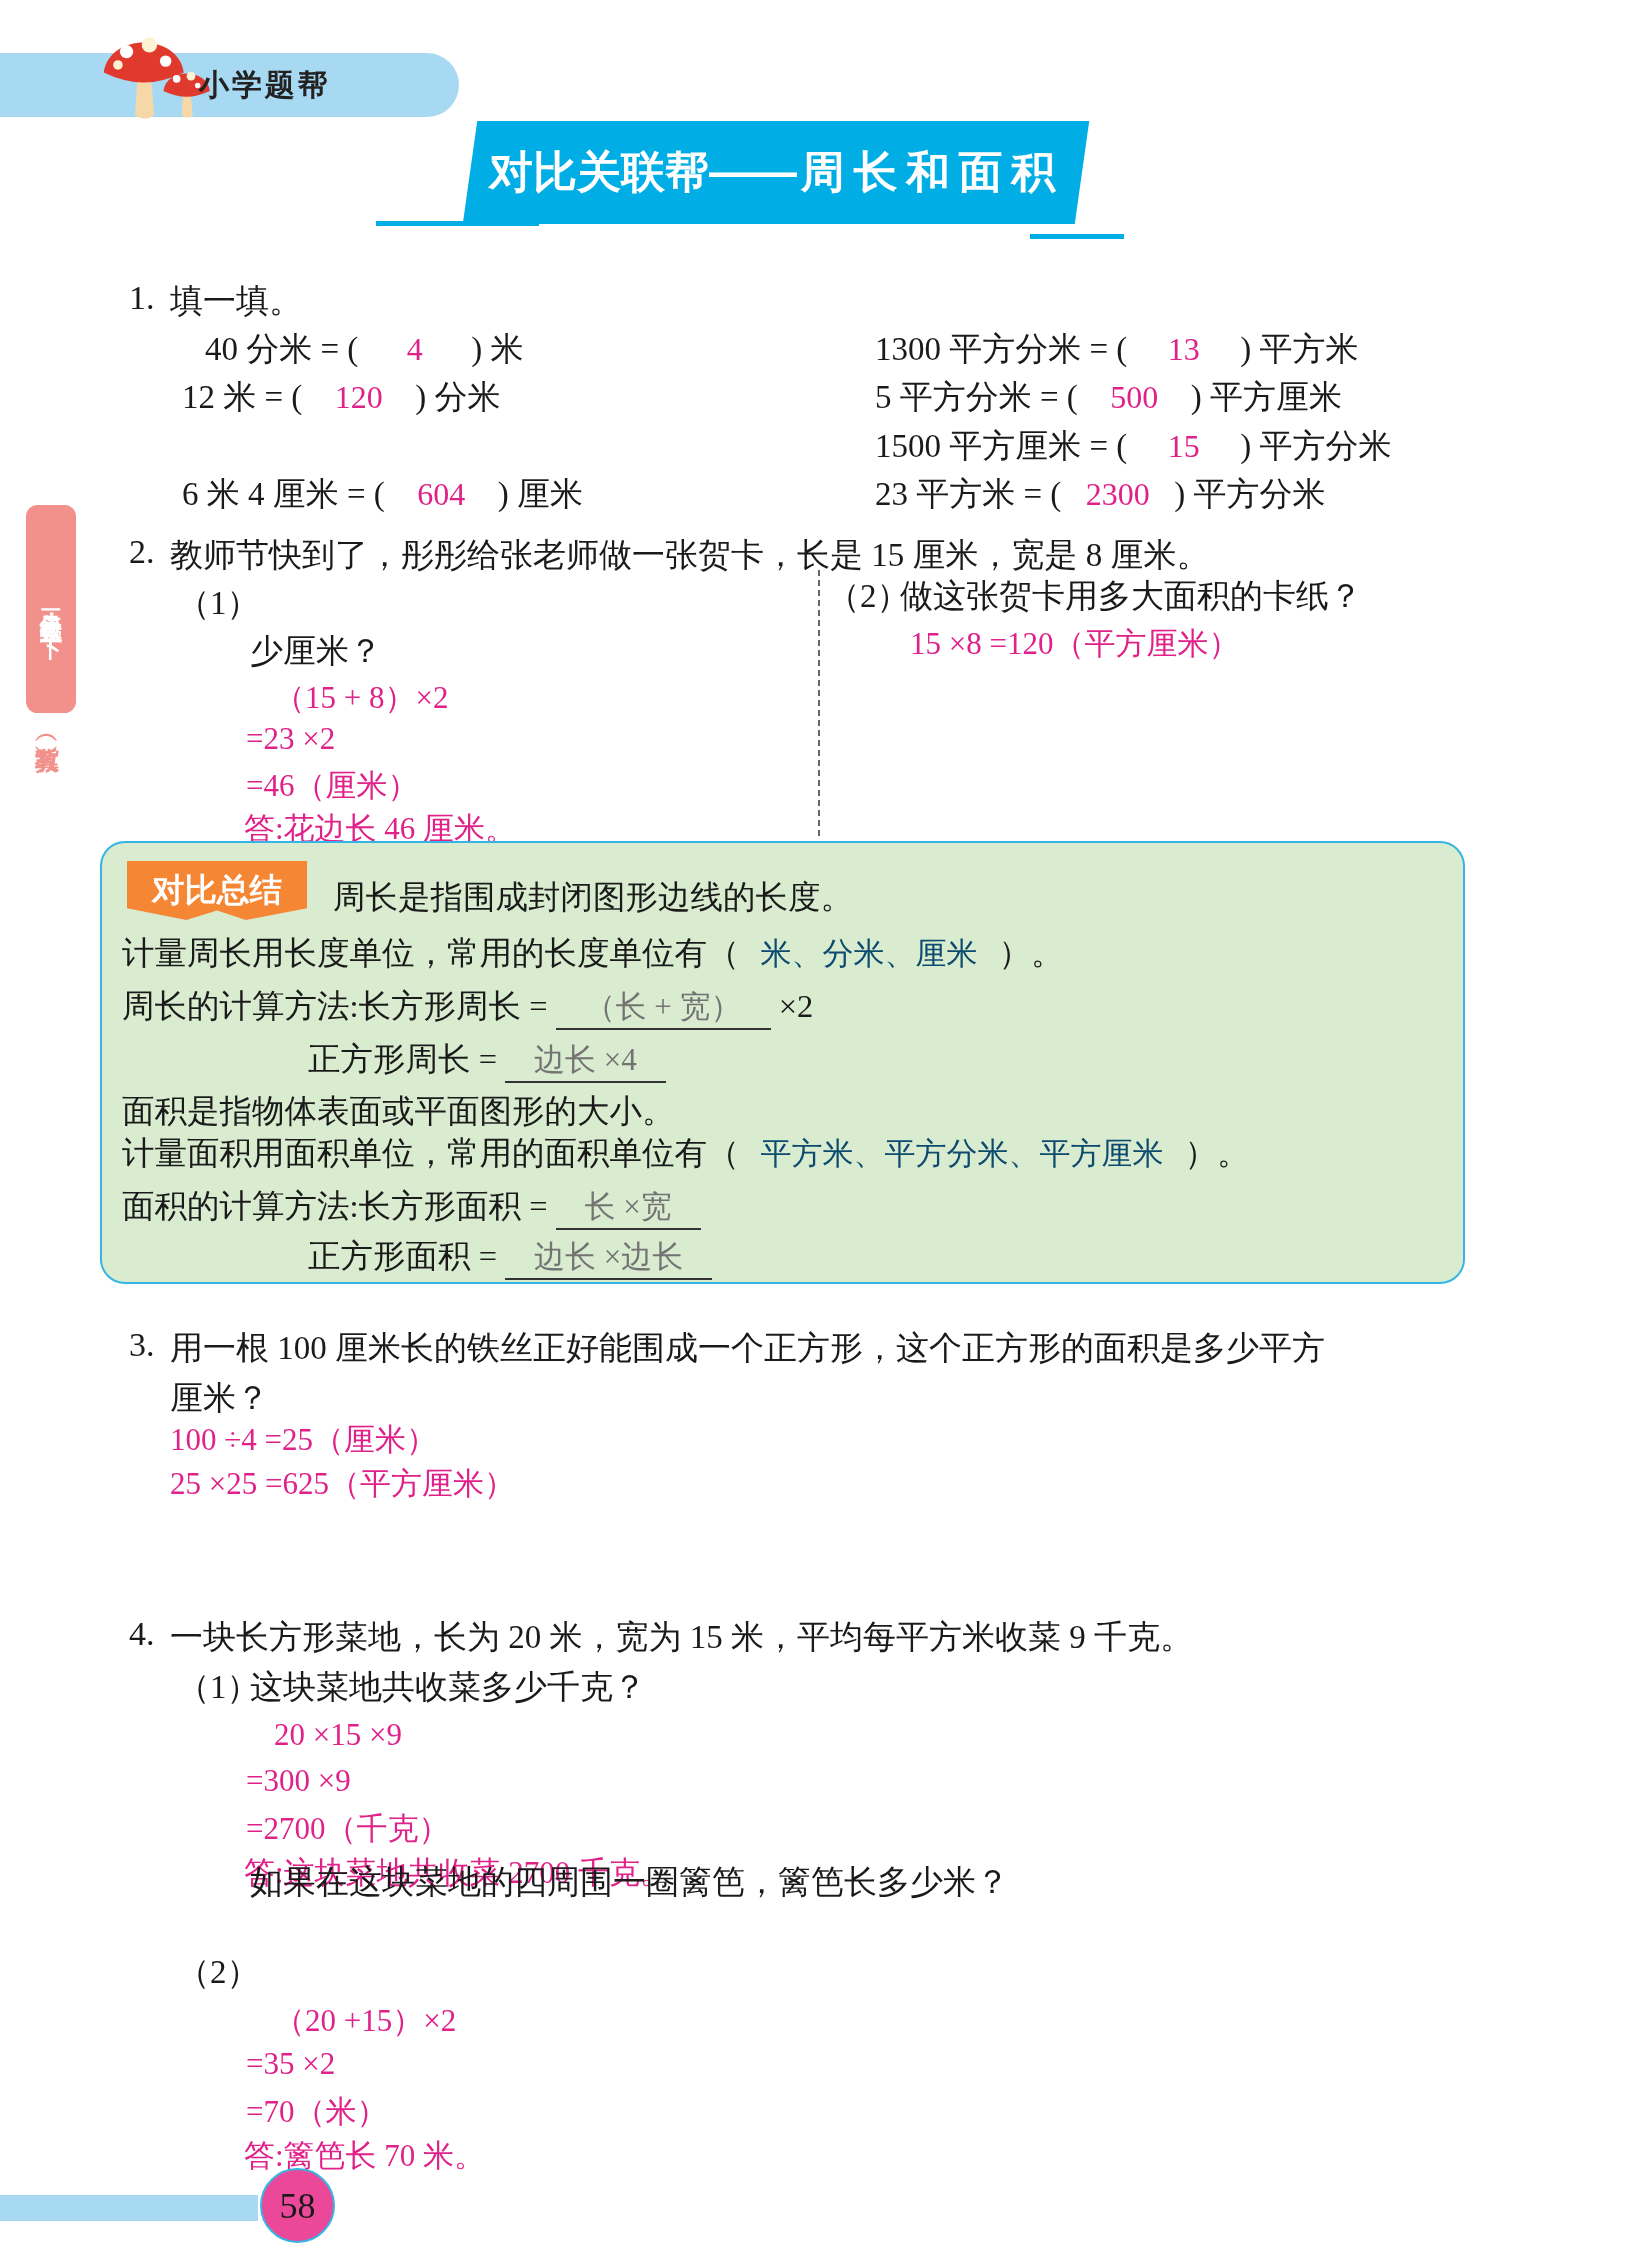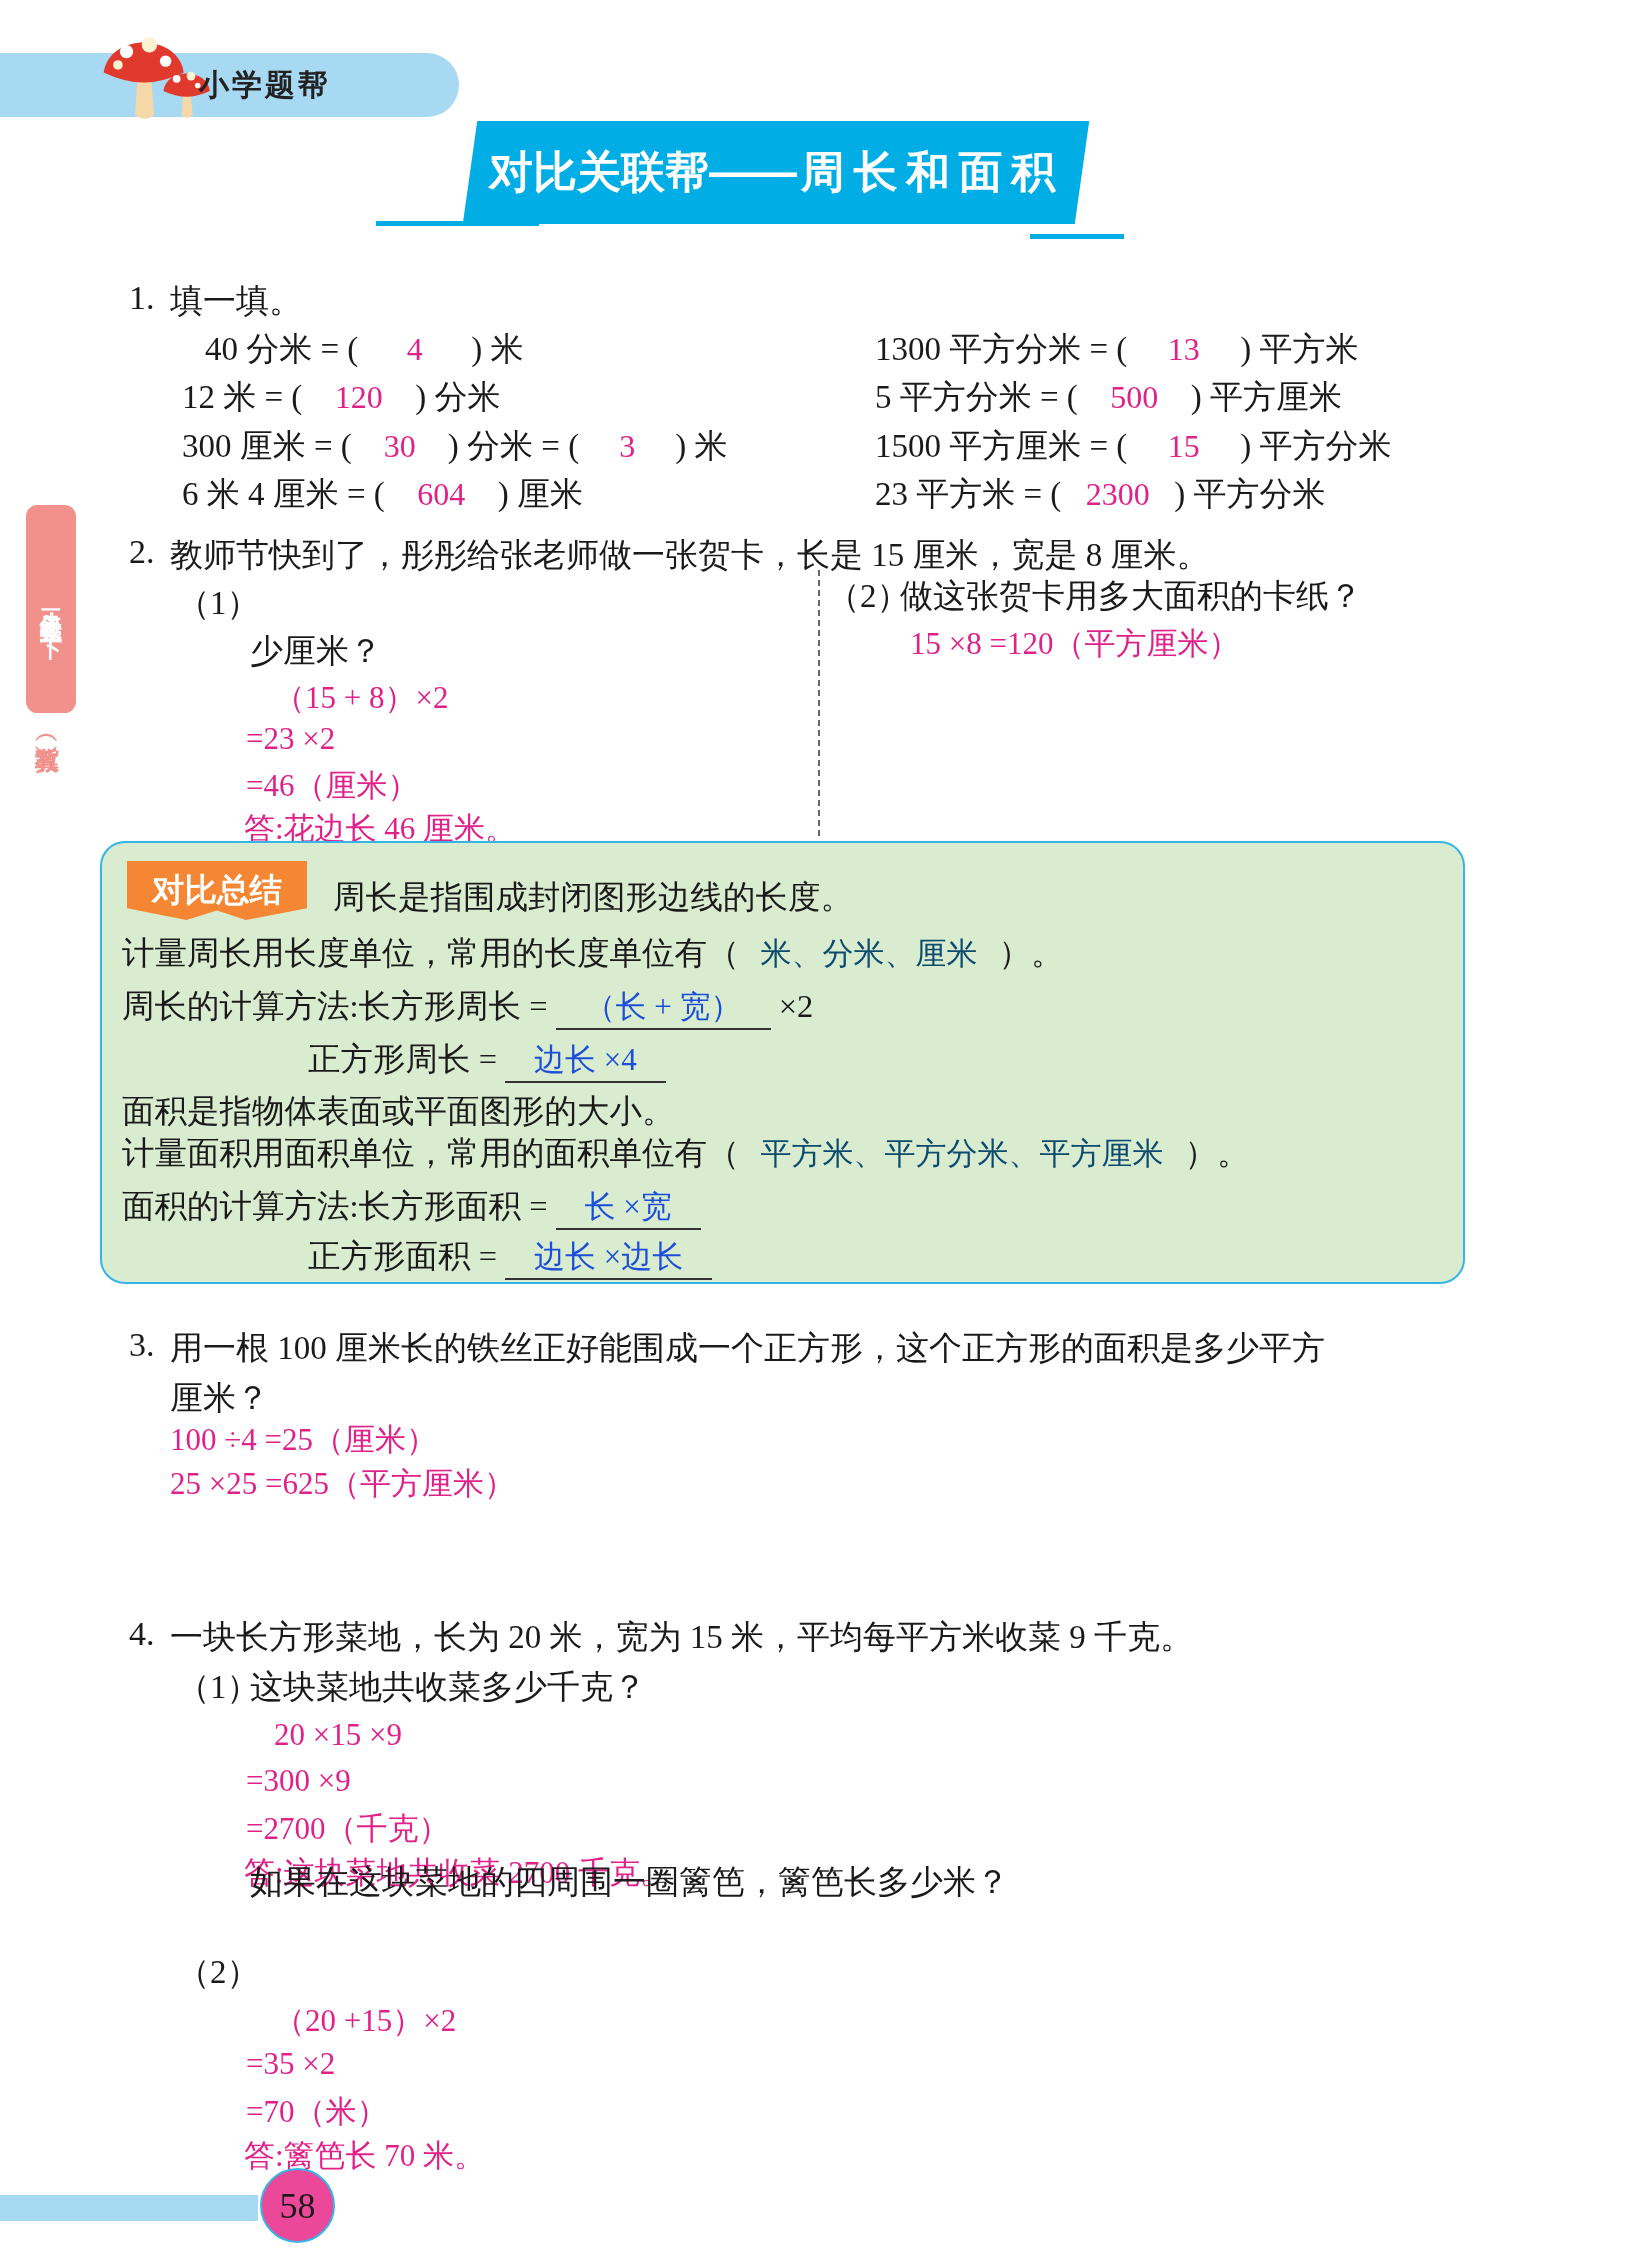--- a/index.html
+++ b/index.html
@@ -26,21 +26,21 @@
   .divider{border-left:2.9px dashed #666;width:0;}
   
   .summary-box{left:100px;top:841px;width:1365px;height:443px;background:#d9ecd0;
                border:2.9px solid #35b5e5;border-radius:25px;box-sizing:border-box;}
   .badge{left:127px;top:861px;width:180px;height:59px;background:#f58634;color:#fff;
          font-family:"Liberation Sans","DejaVu Sans",sans-serif;font-weight:700;font-size:32.5px;
          display:flex;align-items:flex-start;justify-content:center;padding-top:7.6px;box-sizing:border-box;
          clip-path:polygon(0 0,100% 0,100% 80%,66% 100%,50% 84%,33% 100%,0 80%);}
   .sum-line{font-size:32.5px;white-space:nowrap;}
   .sum-pink{color:#0c4a6e;padding:0 21px;font-size:31px;}
-  .fx{display:inline-block;color:#1d4ed8;font-size:31px;padding:0 29px;border-bottom:2.9px solid #333;}
+  .fx{display:inline-block;color:#737373;font-size:31px;padding:0 29px;border-bottom:2.9px solid #333;}
   
   .side-tab{left:26px;top:505px;width:50px;height:208px;background:#f2918c;border-radius:11.5px;
             display:flex;align-items:center;justify-content:center;}
   .side-tab-text{writing-mode:vertical-rl;color:#fff;font-family:"Liberation Sans","DejaVu Sans",sans-serif;
             font-size:22px;font-weight:700;letter-spacing:3.8px;}
   .side-edition{left:31px;top:726px;writing-mode:vertical-rl;color:#f2918c;font-size:24px;
             font-family:"Liberation Sans","DejaVu Sans",sans-serif;font-weight:700;letter-spacing:1.9px;}
   
   .footer-bar{left:0;top:2195px;width:258px;height:26px;background:#a8d9f2;}
   .page-circle{left:260px;top:2168px;width:75px;height:75px;background:#ec4899;border:2.9px solid #35b5e5;
@@ -76,21 +76,20 @@
     </div>
   </div>
   <div class="abs uline" style="left:376px;top:221px;width:163px;"></div>
   <div class="abs uline" style="left:1030px;top:234px;width:94px;"></div>
 
   <div class="abs num" style="left:129px;top:279px;">1.</div>
   <div class="abs stem" style="left:170px;top:279px;">填一填。</div>
 
   <div class="abs stem" style="left:186px;top:327px;margin-left:19px;"><span>40 分米 = (</span><span class="blank">4</span><span>) 米</span></div>
   <div class="abs stem" style="left:182px;top:375px;"><span>12 米 = (</span><span class="blank">120</span><span>) 分米</span></div>
-  <div class="abs stem" style="left:182px;top:424px;"><span>300 厘米 = (</span><span class="blank narrow">30</span><span>) 分米 = (</span><span class="blank narrow">3</span><span>) 米</span></div>
   <div class="abs stem" style="left:182px;top:472px;"><span>6 米 4 厘米 = (</span><span class="blank">604</span><span>) 厘米</span></div>
 
   <div class="abs stem" style="left:875px;top:327px;"><span>1300 平方分米 = (</span><span class="blank">13</span><span>) 平方米</span></div>
   <div class="abs stem" style="left:875px;top:375px;"><span>5 平方分米 = (</span><span class="blank">500</span><span>) 平方厘米</span></div>
   <div class="abs stem" style="left:875px;top:424px;"><span>1500 平方厘米 = (</span><span class="blank">15</span><span>) 平方分米</span></div>
   <div class="abs stem" style="left:875px;top:472px;"><span>23 平方米 = (</span><span class="blank">2300</span><span>) 平方分米</span></div>
 
   <div class="abs num" style="left:129px;top:533px;">2.</div>
   <div class="abs stem" style="left:170px;top:533px;">教师节快到了，彤彤给张老师做一张贺卡，长是 15 厘米，宽是 8 厘米。</div>
 

